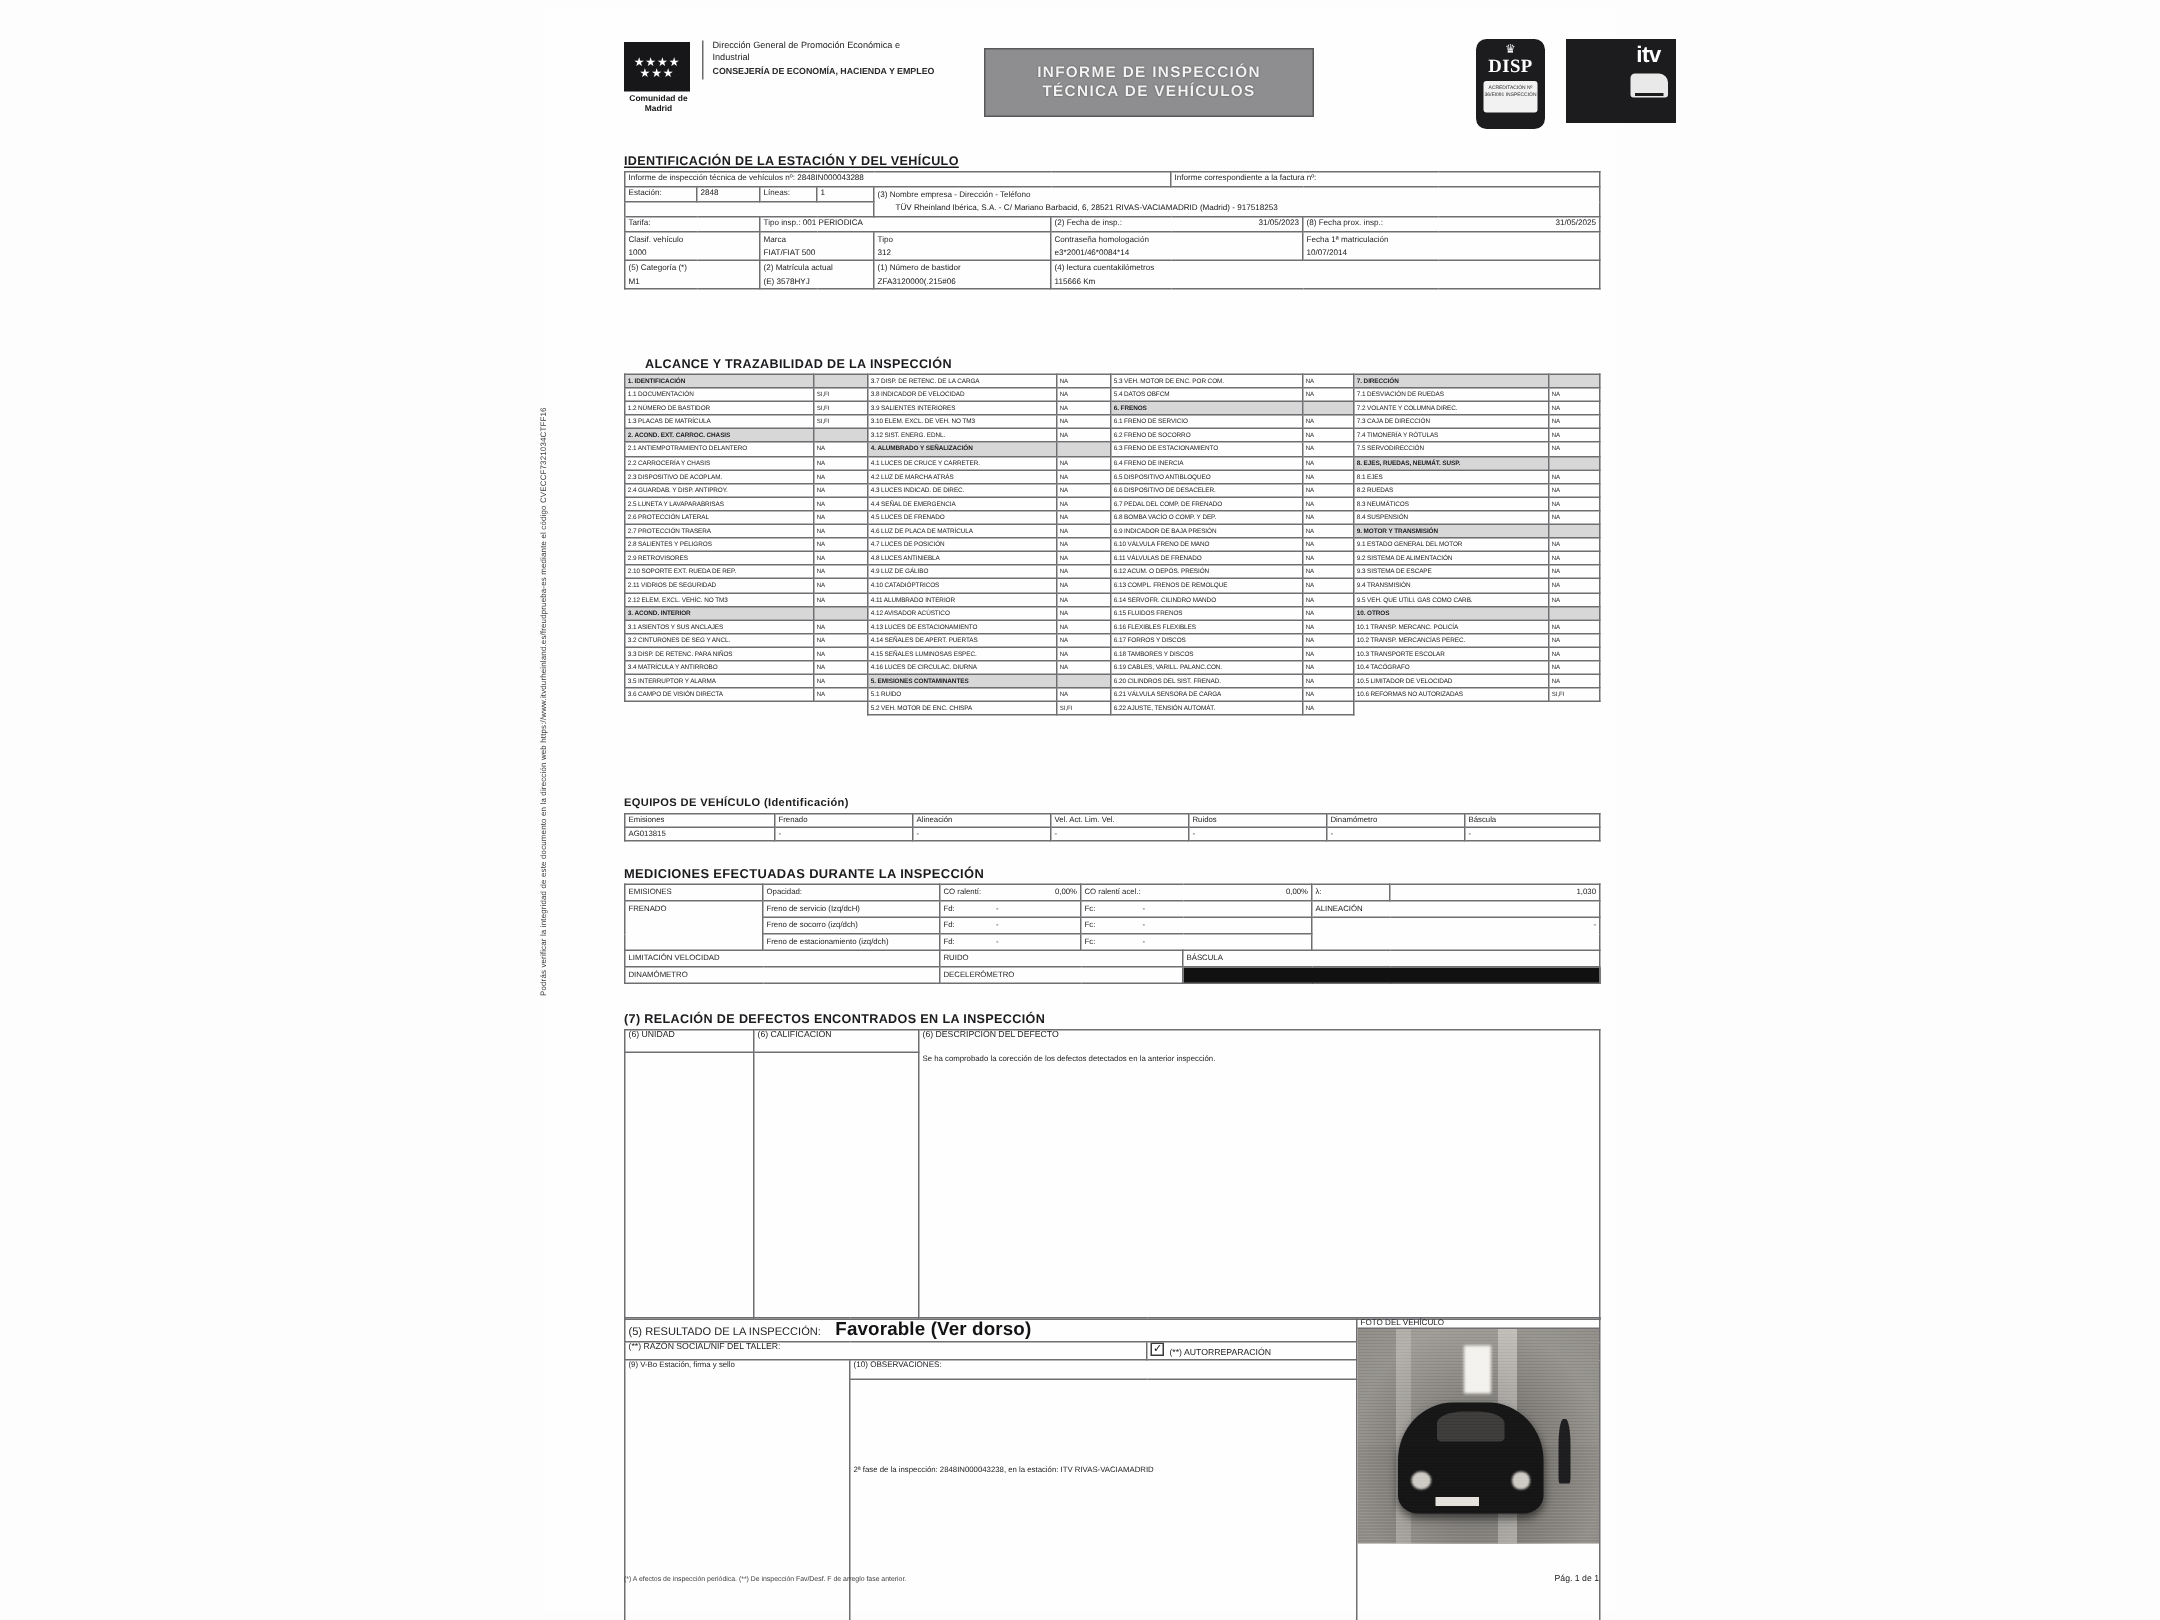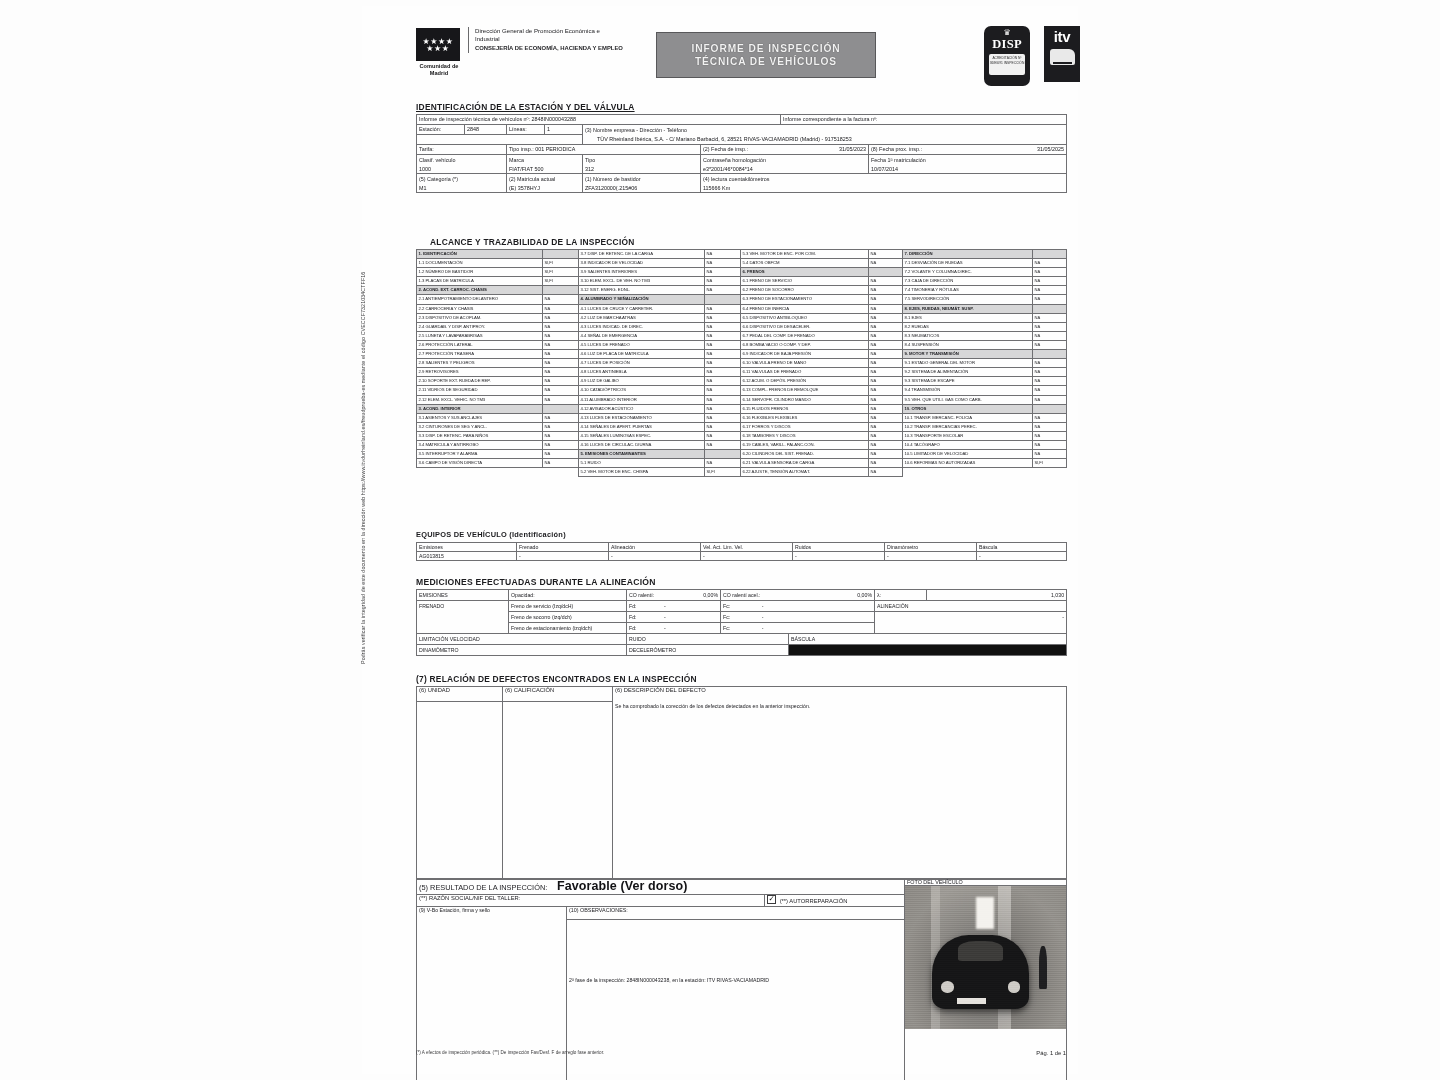--- a/index.html
+++ b/index.html
@@ -71,21 +71,21 @@
     position: absolute; left: 568px; top: 2px; width: 46px; height: 60px;
     background: #1c1c1f; border-radius: 7px; color: #fff;
     display: flex; flex-direction: column; align-items: center;
   }
   .enac .crown { font-size: 8px; margin-top: 2px; line-height: 9px; }
   .enac .nm { font-size: 12.5px; font-weight: bold; letter-spacing: .3px; font-family: "Liberation Serif", serif; }
   .enac .sub { background: #f2f2f2; color: #2a2a2c; font-size: 3.3px; width: 36px; height: 19px; margin-top: 2px; border-radius: 2px; text-align: center; padding-top: 2px; line-height: 4.6px; }
   .itv {
     position: absolute; left: 628px; top: 2px; width: 36px; height: 56px;
     background: #1c1c1f; color: #fff; display: flex; flex-direction: column;
-    align-items: center; justify-content: flex-start;
+    align-items: center; justify-content: flex-start; padding-left: 37px;
   }
   .itv .nm { font-size: 15px; font-weight: bold; line-height: 22px; letter-spacing: -.4px; }
   .itv .car { width: 25px; height: 16px; background: #e9e9e9; border-radius: 3px 6px 2px 2px; margin-top: 1px; position: relative; }
   .itv .car:after { content: ""; position: absolute; left: 3px; bottom: 1px; width: 19px; height: 2px; background: #1c1c1f; }
 
   
   .sect {
     position: absolute; font-size: 8.4px; font-weight: 600; color: #1b1b1e;
     letter-spacing: .25px; white-space: nowrap;
   }
@@ -179,21 +179,21 @@
         <div class="crown">♛</div>
         <div class="nm">DISP</div>
         <div class="sub">ACREDITACIÓN Nº 36/EI091 INSPECCIÓN</div>
       </div>
       <div class="itv">
         <div class="nm">itv</div>
         <div class="car"></div>
       </div>
     </div>
 
-    <div class="sect u" style="left:54px; top:96px;">IDENTIFICACIÓN DE LA ESTACIÓN Y DEL VÁLVULA</div>
+    <div class="sect u" style="left:54px; top:96px;">IDENTIFICACIÓN DE LA ESTACIÓN Y DEL VEHÍCULO</div>
 
     <table class="tbl idt">
       <colgroup>
         <col style="width:48px">
           <col style="width:42px">
           <col style="width:38px">
           <col style="width:38px">
         <col style="width:118px">
           <col style="width:80px">
           <col style="width:88px">
@@ -575,21 +575,21 @@
             <td>-</td>
             <td>-</td>
             <td>-</td>
             <td>-</td>
             <td>-</td>
             <td>-</td>
           </tr>
         </tbody>
     </table>
 
-    <div class="sect" style="left:54px; top:571px; font-size:8.6px;">MEDICIONES EFECTUADAS DURANTE LA ALINEACIÓN</div>
+    <div class="sect" style="left:54px; top:571px; font-size:8.6px;">MEDICIONES EFECTUADAS DURANTE LA INSPECCIÓN</div>
     <table class="tbl medt">
       <colgroup>
         <col style="width:92px">
           <col style="width:118px">
           <col style="width:94px">
           <col style="width:68px">
         <col style="width:86px">
           <col style="width:52px">
           <col style="width:140px">
       </colgroup>

